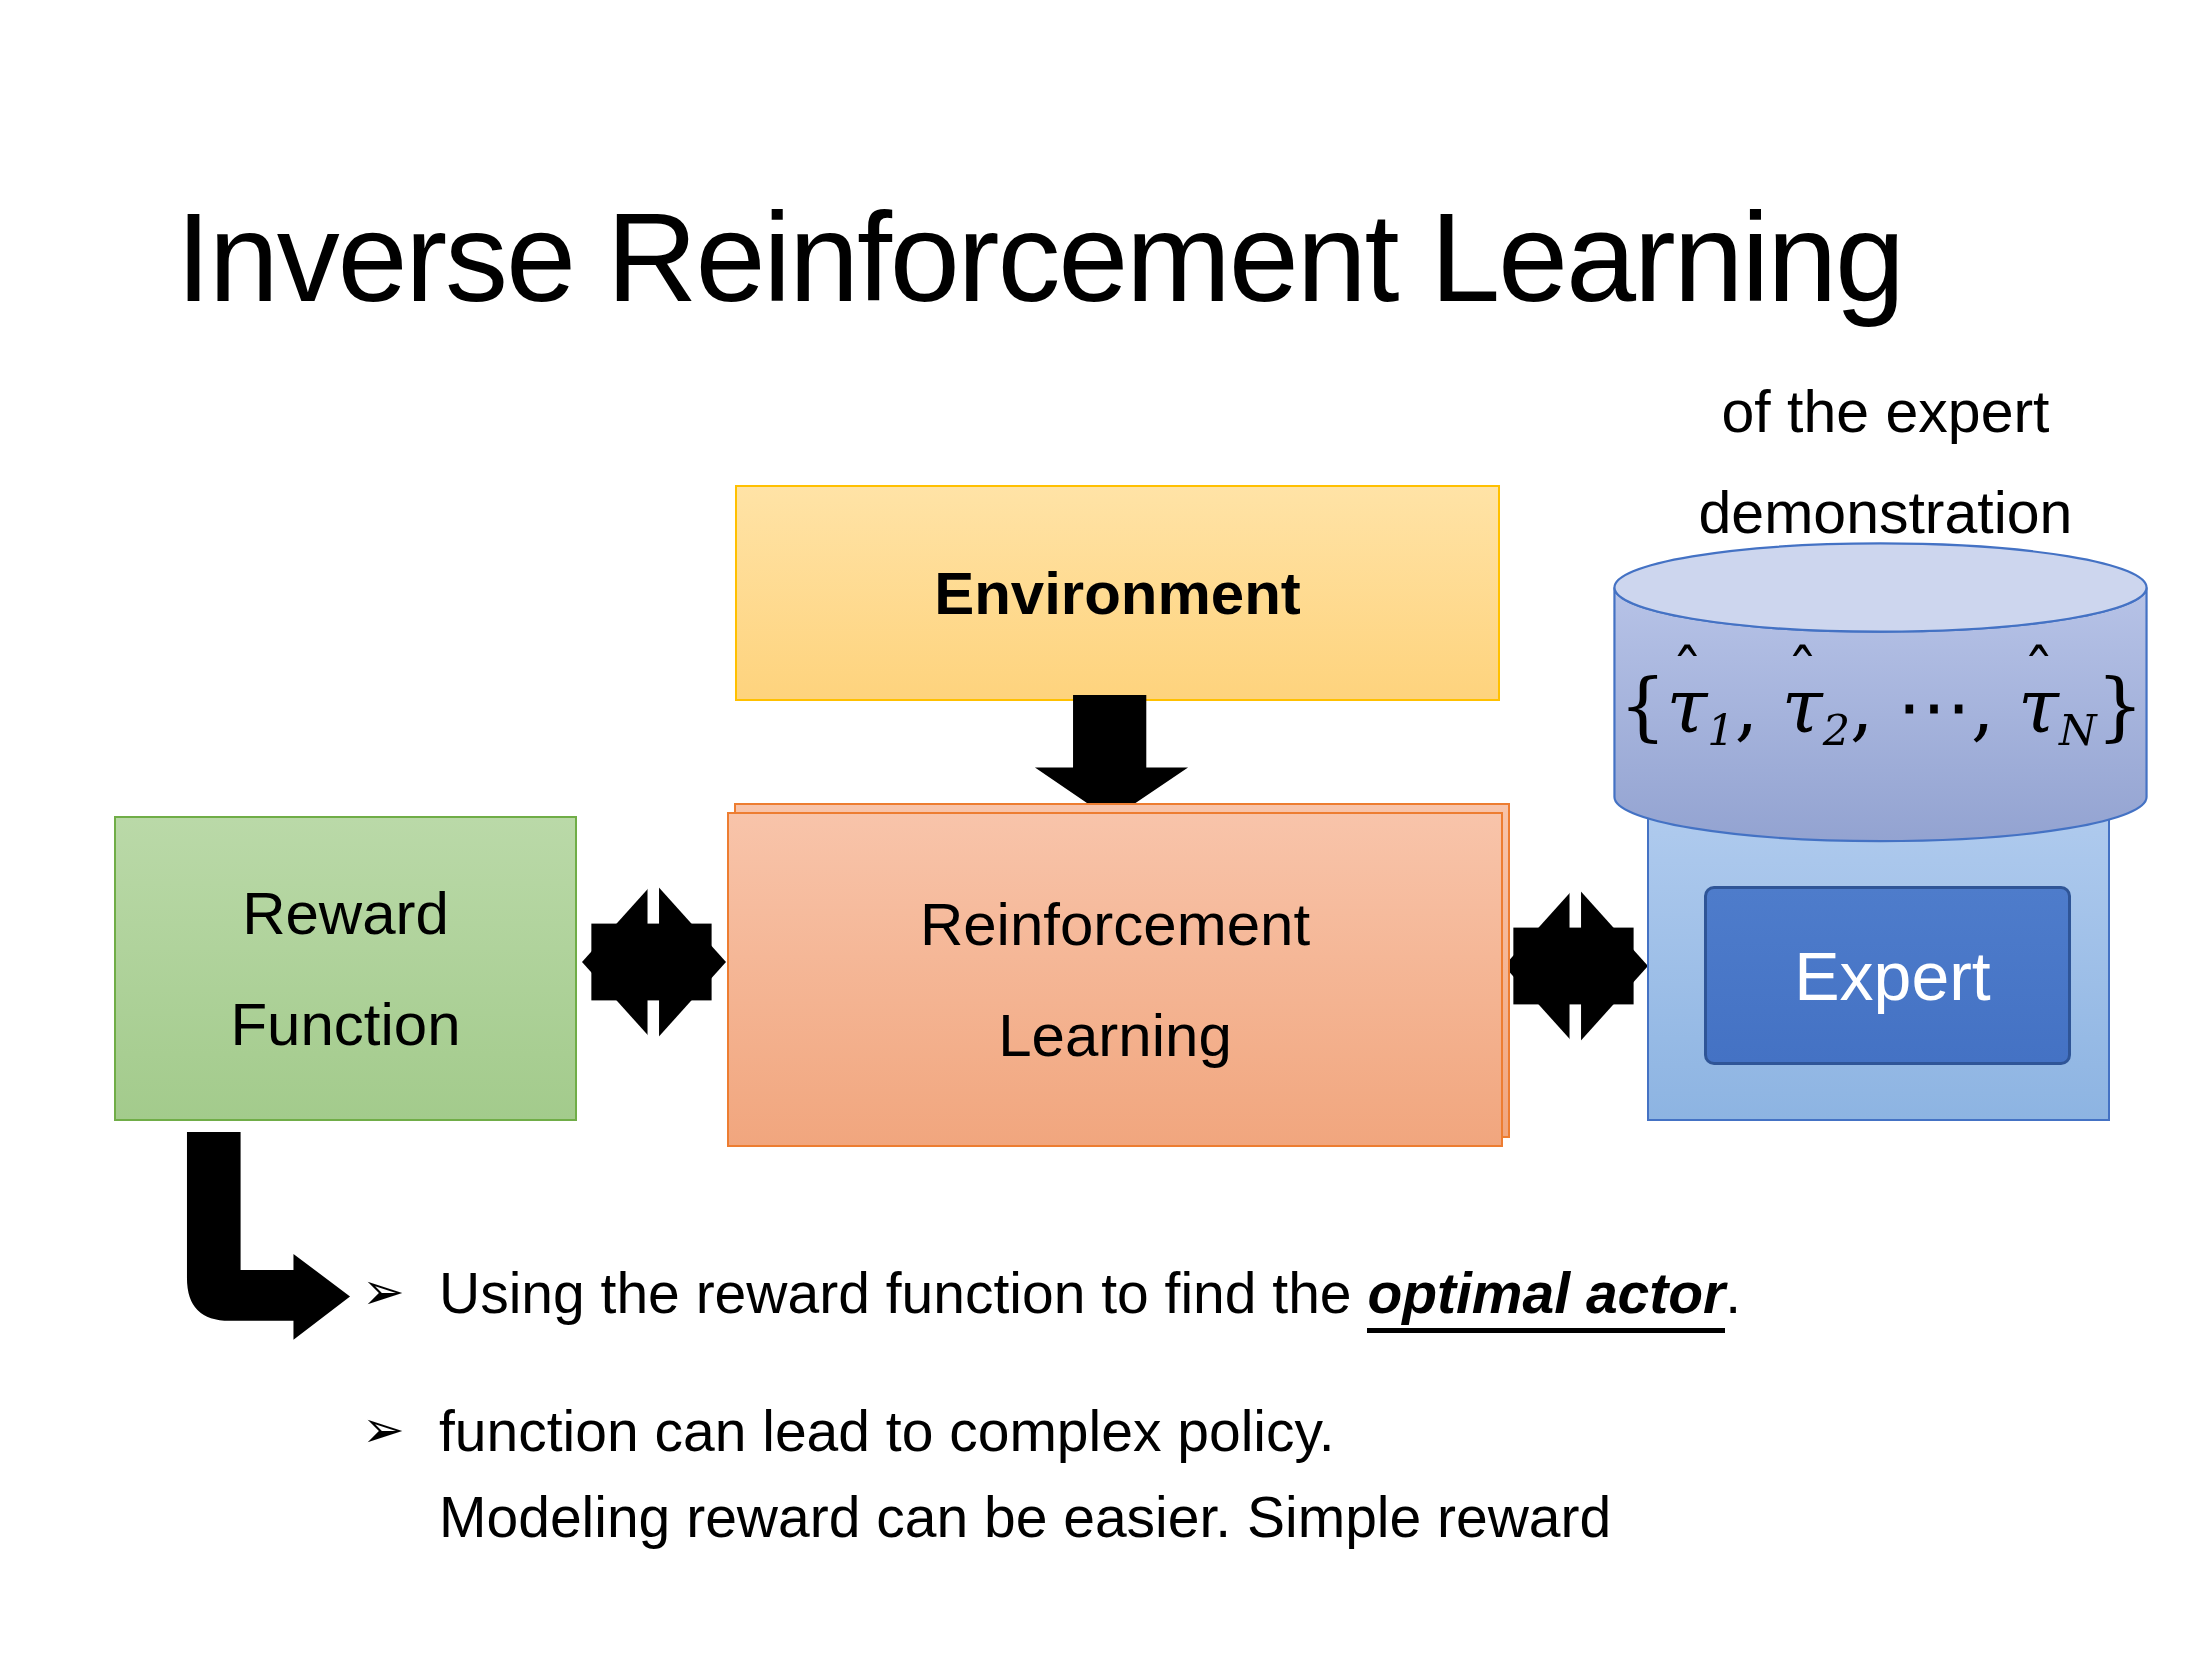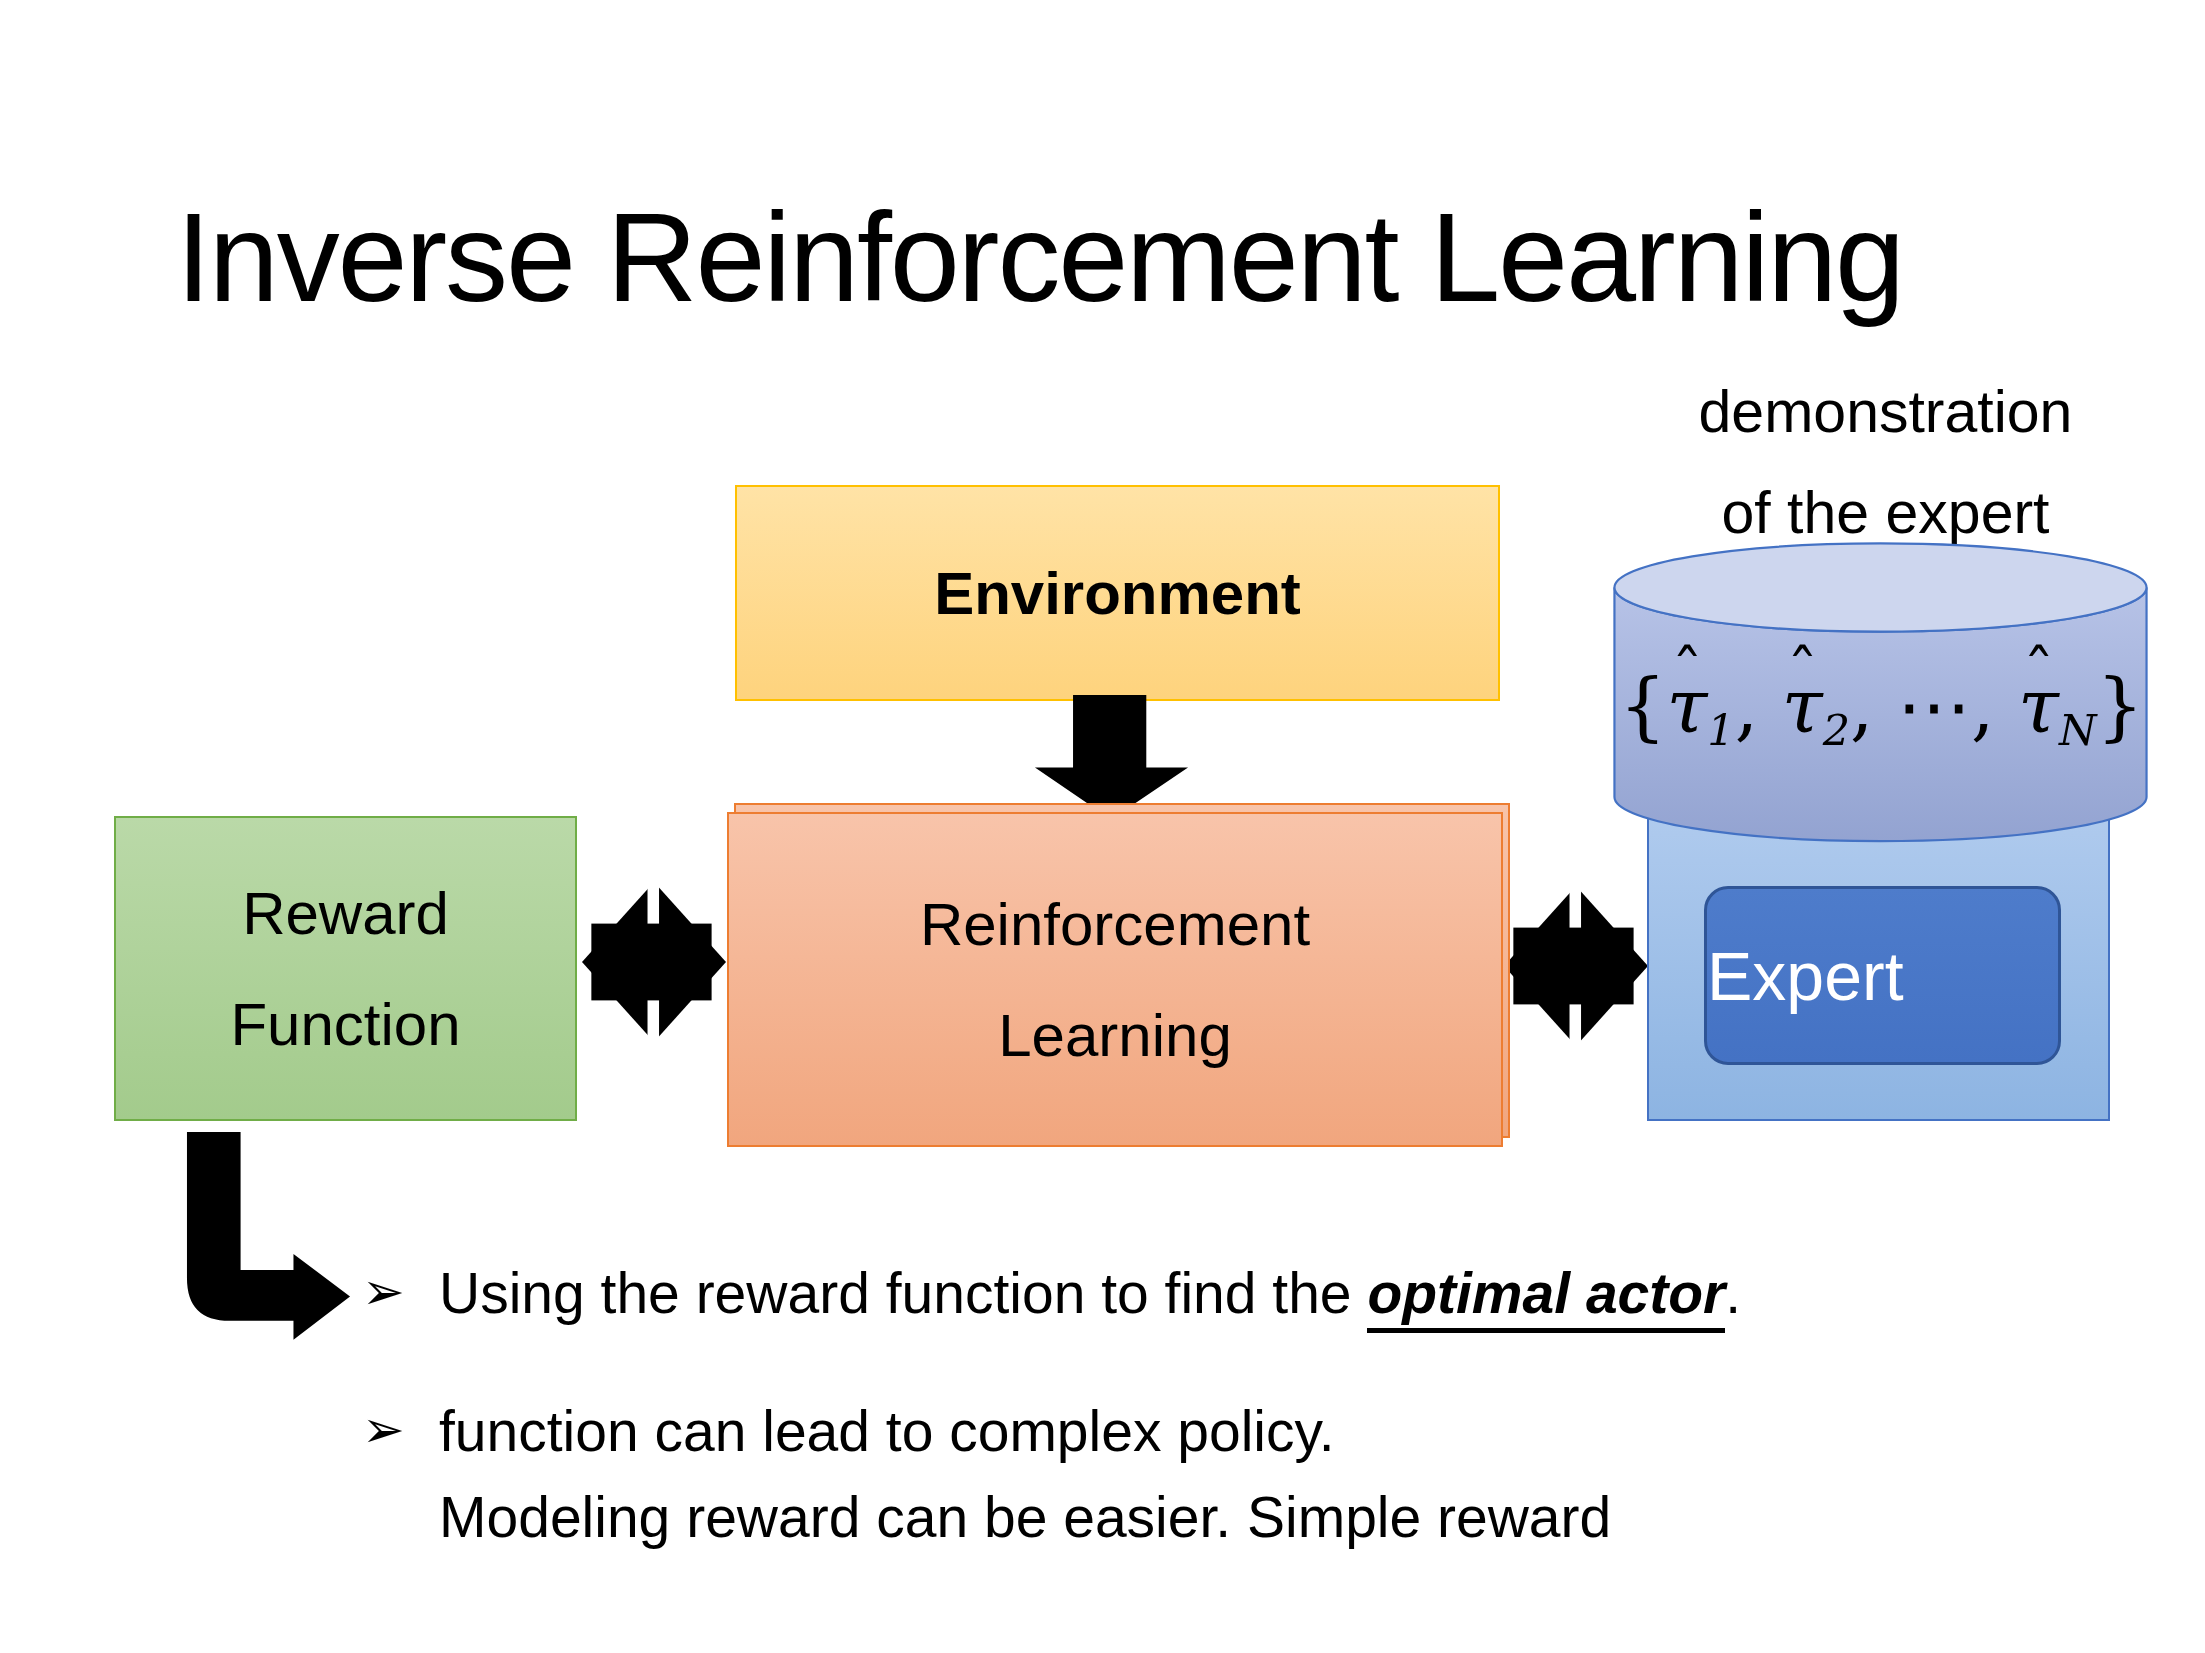--- a/index.html
+++ b/index.html
@@ -31,41 +31,41 @@
   .expert-container{left:1647px;top:805px;width:459px;height:312px;z-index:1;
            border:2.2px solid var(--blue-mid);
            background:linear-gradient(180deg,var(--container-fill1),var(--container-fill2));}
   .cylinder-svg{left:1612px;top:542px;width:537px;height:305px;z-index:2;}
   .formula{left:1617px;top:662px;width:529px;text-align:center;z-index:4;
            font-family:"DejaVu Serif",serif;font-size:74px;line-height:1.2;}
   .formula sub{font-size:0.58em;vertical-align:-0.3em;font-style:italic;}
   .th{position:relative;font-style:italic;display:inline-block;}
   .hat{position:absolute;left:0.08em;top:-0.42em;font-style:normal;font-size:0.85em;}
   .expert-chip{left:1704px;top:886px;width:351px;height:173px;z-index:4;
-           border-radius:24px;border:3.7px solid var(--blue-darker);
+           border-radius:10px;border:3.7px solid var(--blue-darker);
            background:linear-gradient(180deg,#4e7ccb,var(--blue-mid));
-           display:flex;align-items:center;
-           color:#fff;font-size:68px;}
+           display:flex;align-items:center;justify-content:center;
+           color:#fff;font-size:68px;padding-left:10px;}
 
   .bullet-row{display:flex;align-items:flex-start;font-size:57px;line-height:1.5;}
   .bullet-marker{width:77px;flex:0 0 77px;font-size:51px;padding-top:2.9px;}
   .b1{left:362px;top:1251px;width:1727px;}
   .b2{left:362px;top:1389px;width:1470px;}
   .em-ul{font-weight:bold;font-style:italic;border-bottom:5.1px solid #000;
          padding-bottom:2.9px;}
   svg{display:block;}
 </style>
 </head>
 <body style="background: rgb(255, 255, 255);">
 
 <div class="abs slide-title">Inverse Reinforcement Learning</div>
 
 <div class="abs demo-label">
+  <div>of the expert</div>
   <div>demonstration</div>
-  <div>of the expert</div>
 </div>
 
 <div class="abs box env-box">
   <span>Environment</span>
 </div>
 
 <svg class="abs" style="left:1029px;top:695px;" width="165" height="126" viewBox="0 0 225 172">
   <polygon points="60,0 160,0 160,99 217,99 112,170 8,99 60,99" style="fill:var(--arrow-color);"></polygon>
 </svg>
 

